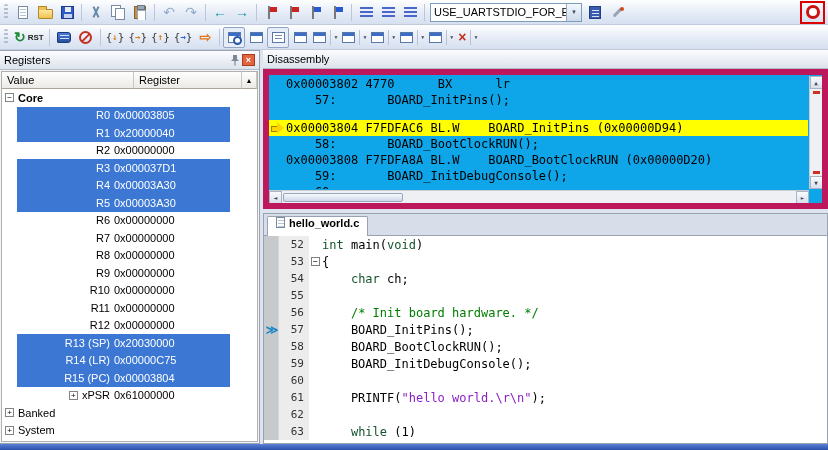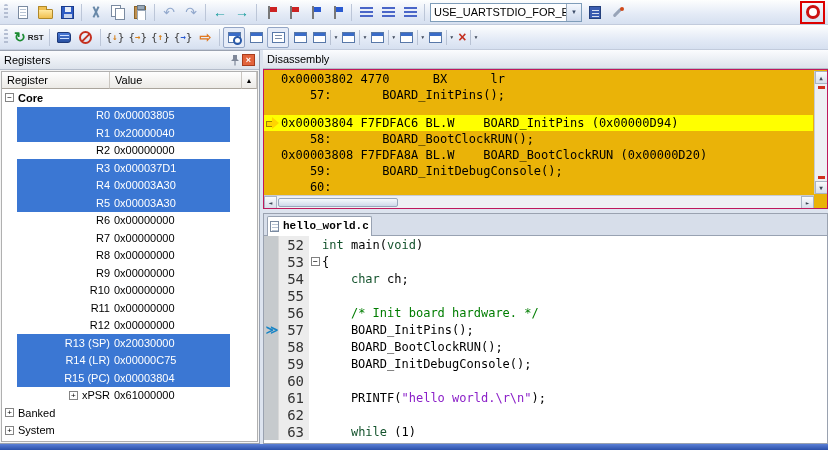--- a/index.html
+++ b/index.html
@@ -80,46 +80,46 @@
 .reg-rows{flex:1;overflow:hidden;}
 .reg-row{display:flex;height:17.5px;align-items:center;width:228px;}
 .reg-row.sel{background:linear-gradient(90deg,#fff 0,#fff 15px,#3b77d3 15px);color:#fff;}
 .rr-name{width:108px;flex:none;display:flex;align-items:center;height:100%;padding-left:3px;}
 .rr-name.lvl1{padding-left:17px;justify-content:flex-end;}
 .rr-val{flex:1;padding-left:4px;white-space:nowrap;}
 .exp{width:9px;height:9px;flex:none;border:1px solid #848484;background:#fff;color:#000;font-size:8px;line-height:7px;text-align:center;margin-right:4px;}
 .bold{font-weight:bold;}
 
 .panel-dis{position:absolute;left:263px;top:50px;right:0;height:159px;display:flex;flex-direction:column;}
-.dis-body{flex:1;background:#eab308;border:1px solid #be185d;position:relative;overflow:hidden;font-family:"DejaVu Sans Mono",monospace;font-size:12px;}
+.dis-body{flex:1;background:#0ea5e9;border:6px solid #be185d;position:relative;overflow:hidden;font-family:"DejaVu Sans Mono",monospace;font-size:12px;}
 .dis-lines{position:absolute;left:0;top:1px;right:14px;bottom:14px;overflow:hidden;}
 .dis-line{position:relative;height:16px;display:flex;align-items:center;padding-left:17px;white-space:pre;}
 .dis-line.cur{background:#ffff00;margin-top:12px;}
 .exec-arrow{position:absolute;left:2px;top:3px;width:13px;height:10px;}
 .exec-arrow::before{content:"";position:absolute;left:0;top:3px;width:6px;height:4px;background:#ffd500;border-top:1px solid #a08000;border-bottom:1px solid #a08000;border-left:1px solid #a08000;}
 .exec-arrow::after{content:"";position:absolute;left:6px;top:-1px;width:0;height:0;border-top:6px solid transparent;border-bottom:6px solid transparent;border-left:7px solid #ffd500;}
 .dis-vscroll{position:absolute;right:0;top:1px;bottom:14px;width:13px;background:#eef0f4;border-left:1px solid #c8ccd4;display:flex;flex-direction:column;align-items:center;}
 .dis-hscroll{position:absolute;left:0;right:13px;bottom:0;height:13px;background:#eef0f4;border-top:1px solid #c8ccd4;display:flex;align-items:center;}
 .sb-btn{width:13px;height:13px;flex:none;display:flex;align-items:center;justify-content:center;background:linear-gradient(#fafbfd,#d8dfeb);border:1px solid #aab4c4;font-size:6px;color:#404858;}
 .sb-thumb{height:9px;width:120px;background:linear-gradient(#f6f9fd,#cfd9ea);border:1px solid #98a6bc;border-radius:2px;margin:0 1px;flex:none;}
 .sb-track{flex:1;}
 .red-mark{width:7px;height:3px;background:#d03020;margin:2px auto;flex:none;}
 
 
 .editor{position:absolute;left:263px;top:213px;right:0;bottom:6px;display:flex;flex-direction:column;background:#fff;border:1px solid #9aa2b0;}
 .tabs{height:22px;flex:none;background:#d7deea;display:flex;align-items:flex-end;padding:2px 0 0 3px;gap:2px;border-bottom:1px solid #98a2b2;}
-.tab{height:19px;display:flex;align-items:center;gap:4px;padding:0 2px;border:1px solid #98a2b2;border-bottom:none;border-radius:2px 2px 0 0;background:#c8cfdc;position:relative;font-family:Liberation Mono, monospace;}
+.tab{height:19px;display:flex;align-items:flex-start;gap:4px;padding:0 8px;border:1px solid #98a2b2;border-bottom:none;border-radius:2px 2px 0 0;background:#c8cfdc;position:relative;}
 .tab.active{background:#fff;font-weight:bold;}
 .tab.active::after{content:"";position:absolute;left:0;right:0;bottom:-1px;height:1px;background:#fff;}
 .tab.inactive{background:#e7b9b4;}
 .tab .ic-page{width:9px;height:11px;flex:none;}
 .code{flex:1;overflow:hidden;font-family:"DejaVu Sans Mono",monospace;font-size:12px;}
 .code-row{display:flex;height:17px;align-items:center;}
 .c-margin{width:15px;height:100%;background:#c6cacd;border-right:1px solid #d8d8d8;flex:none;position:relative;display:flex;align-items:center;justify-content:center;}
-.c-num{width:30px;flex:none;text-align:right;padding-right:5px;color:#333;background:#ececec;height:100%;display:flex;align-items:center;justify-content:flex-end;font-size:14px;}
+.c-num{width:30px;flex:none;text-align:right;padding-right:5px;color:#333;background:#ececec;height:100%;display:flex;align-items:center;justify-content:flex-end;font-size:11px;}
 .c-fold{width:13px;flex:none;display:flex;align-items:center;justify-content:center;height:100%;}
 .c-src{white-space:pre;}
 .fold-box{width:9px;height:9px;border:1px solid #808080;background:#fff;font-size:8px;line-height:7px;text-align:center;}
 .pc-marker{color:#1583c5;font-weight:bold;font-size:12px;letter-spacing:-2px;}
 .tok-kw{color:#14532d;}
 .tok-cm{color:#007d00;}
 .tok-str{color:#8b20c8;}
 .tok-pl{color:#000;}
 
 .bottom-strip{position:absolute;left:0;right:0;bottom:0;height:6px;background:linear-gradient(#5a7fd6,#2a4fa8);}
@@ -296,22 +296,22 @@
             <path d="M3 0h4v4l2 2H1l2-2z" fill="#7e8798"></path>
             <rect x="4.4" y="6" width="1.2" height="4.5" fill="#7e8798"></rect>
           </svg>
       </div>
       <div class="ic-close-box">
         <span>×</span>
       </div>
     </div>
     <div class="reg-area">
       <div class="reg-colhead">
+        <div class="reg-col c2">Value</div>
         <div class="reg-col c1">Register</div>
-        <div class="reg-col c2">Value</div>
         <div class="reg-col c3">▲</div>
       </div>
       <div class="reg-rows" id="regRows">
           <div class="reg-row">
             <div class="rr-name">
               <span class="exp">−</span>
               <span class="bold">Core</span>
             </div>
             <div class="rr-val"></div>
           </div>

